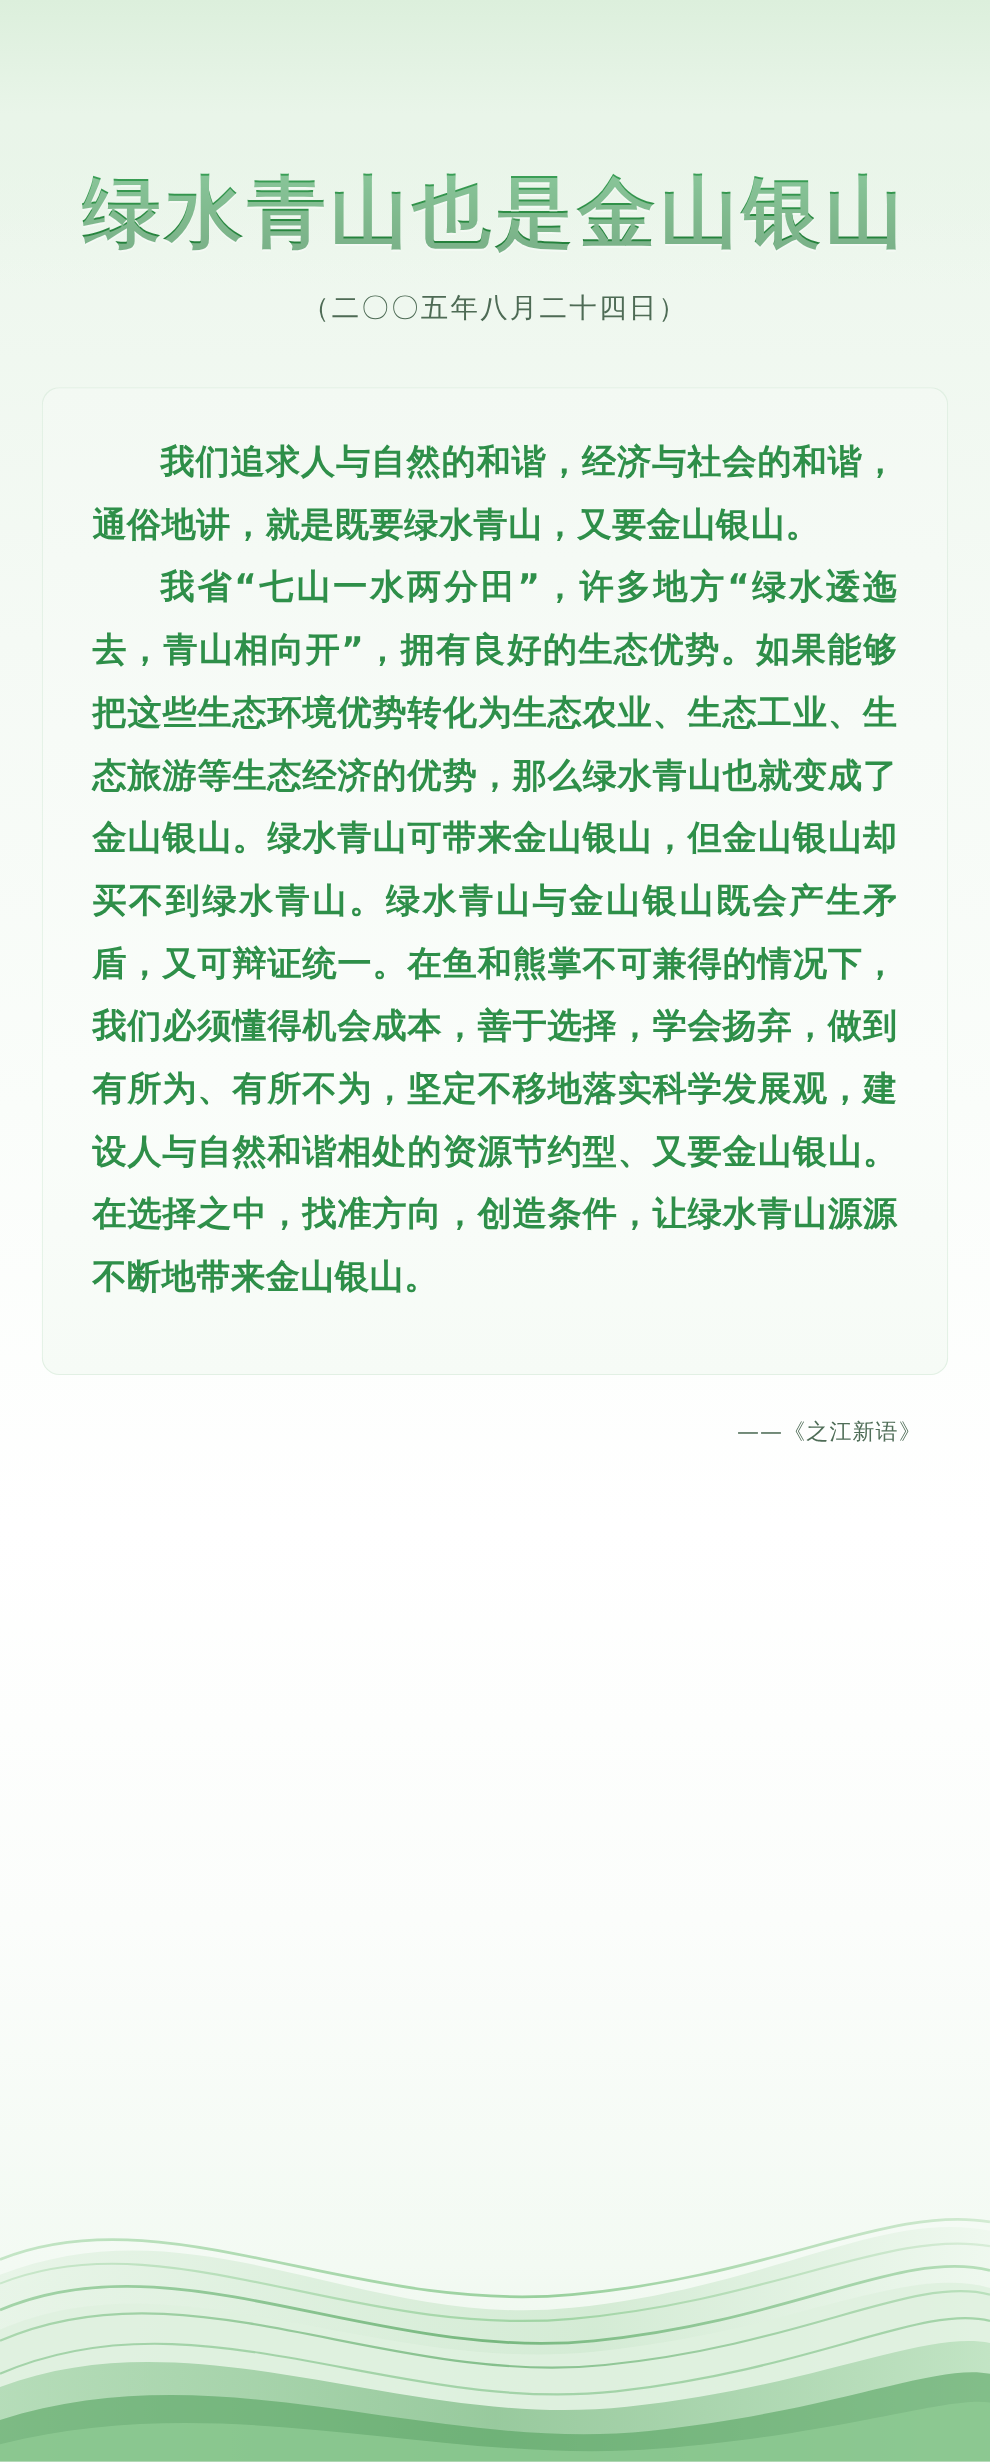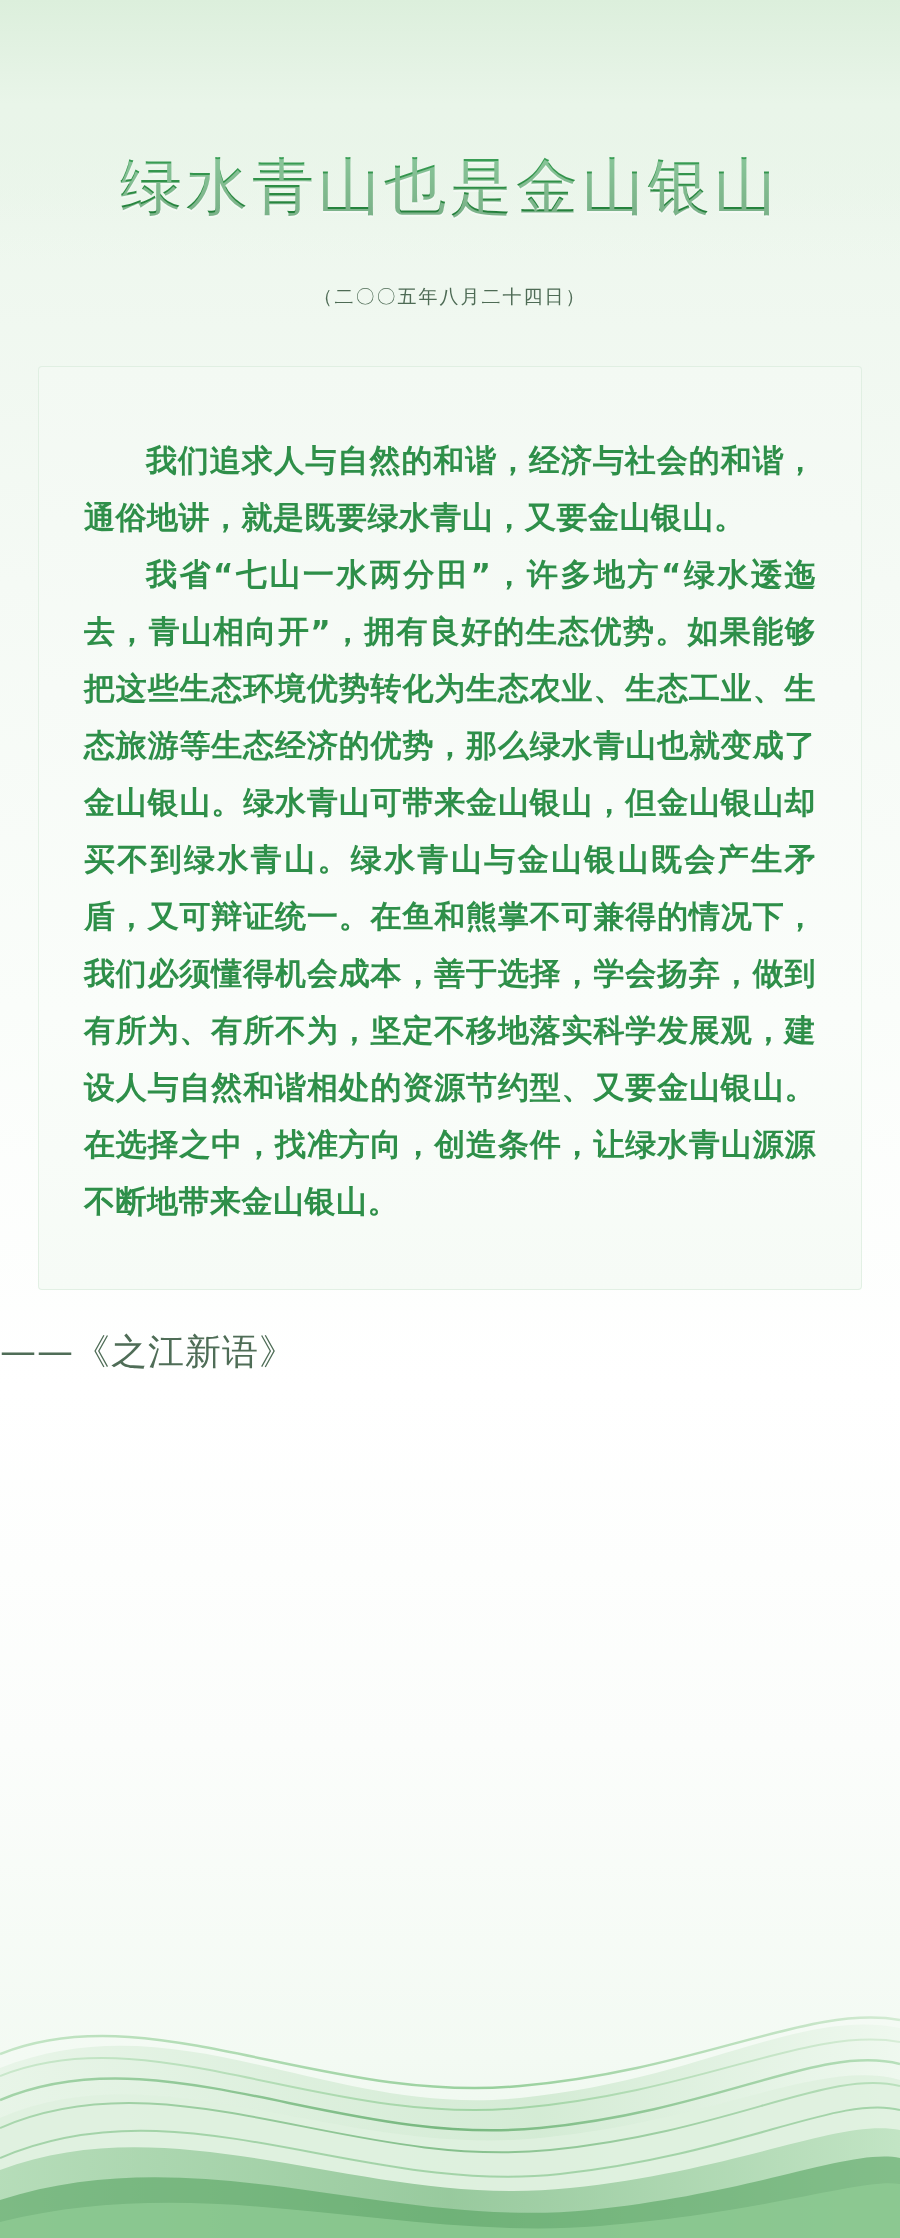--- a/index.html
+++ b/index.html
@@ -28,67 +28,67 @@
     background: linear-gradient(180deg, #dcefdc 0%, #e9f5e9 40%, rgba(255,255,255,0) 100%);
     pointer-events: none;
   }
   .header {
     position: relative;
     padding-top: 150px;
     text-align: center;
   }
   .title {
     font-family: "DejaVu Sans", sans-serif;
-    font-size: 62px;
-    font-weight: normal;
+    font-size: 71px;
+    font-weight: bold;
     letter-spacing: 4px;
     color: #2f8f46;
     background: linear-gradient(180deg, #3da35a 0%, #2c8b43 55%, #1f7a37 100%);
     -webkit-background-clip: text;
     background-clip: text;
     -webkit-text-fill-color: transparent;
     line-height: 1.2;
     margin: 0;
     text-shadow: 0 2px 0 rgba(255,255,255,0.4);
   }
   .subtitle {
-    margin-top: 60px;
+    margin-top: 28px;
     font-family: "DejaVu Sans", sans-serif;
-    font-size: 19px;
+    font-size: 25px;
     color: #4e6b55;
     letter-spacing: 2px;
   }
   .content-card {
     position: relative;
     margin: 56px 38px 0 38px;
-    padding: 66px 46px 60px 46px;
+    padding: 40px 46px 60px 46px;
     background: linear-gradient(180deg, #f3f9f3 0%, #f7fbf7 35%, #fafdfa 70%, #f6fbf6 100%);
-    border-radius: 4px;
+    border-radius: 16px;
     box-shadow: 0 0 0 1px rgba(190, 220, 195, 0.35) inset;
   }
   .para {
     font-family: "DejaVu Sans", sans-serif;
     font-size: 31px;
     line-height: 57px;
     color: #2e8f49;
     text-align: justify;
     text-justify: inter-ideograph;
     text-indent: 2em;
     margin: 0;
     font-weight: 600;
     letter-spacing: 0.5px;
   }
   .para + .para {
     margin-top: 0;
   }
   .source {
     margin: 38px 62px 0 0;
-    text-align: left;
+    text-align: right;
     font-family: "DejaVu Sans", sans-serif;
-    font-size: 36px;
+    font-size: 20px;
     color: #4f6d57;
     letter-spacing: 1px;
   }
   .wave-wrap {
     position: absolute;
     left: 0;
     bottom: 0;
     width: 900px;
     height: 420px;
     pointer-events: none;

